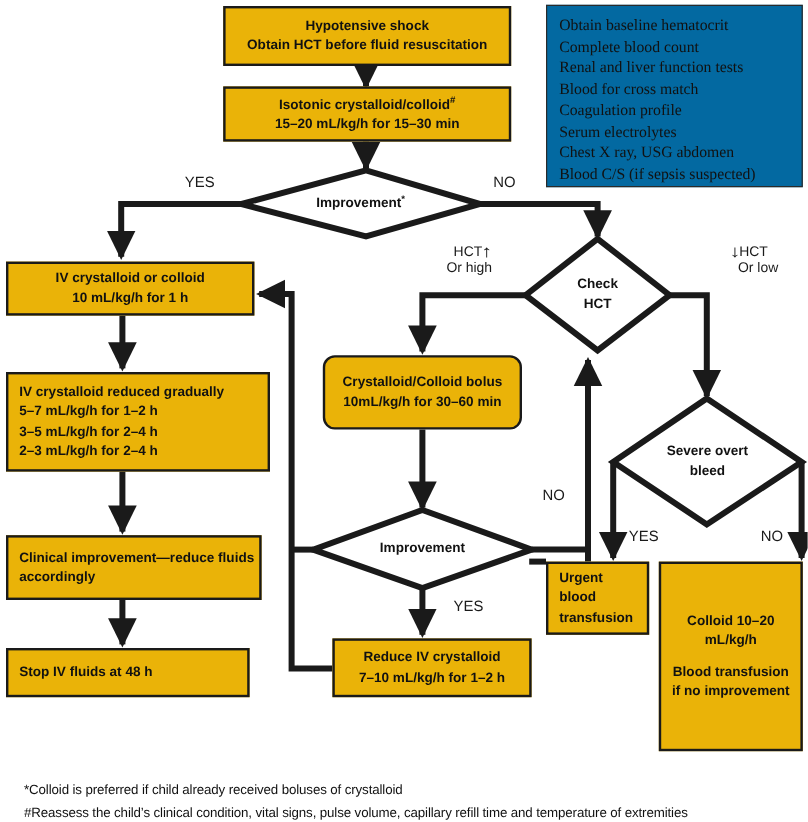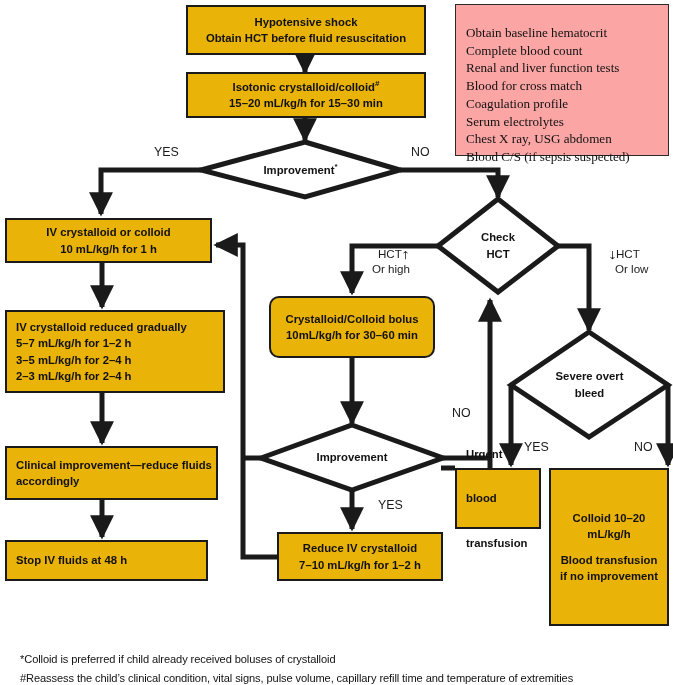--- a/index.html
+++ b/index.html
@@ -11,24 +11,24 @@
        font-weight:bold;font-size:11.3px;line-height:1.45;color:#111;}
   .box.ctr{align-items:center;text-align:center;}
   .box.lft{align-items:flex-start;text-align:left;padding-left:9px;}
   .box .ln{white-space:nowrap;}
   .gap{height:9px;}
   .diamond{position:absolute;display:flex;align-items:center;justify-content:center;
            text-align:center;font-weight:bold;font-size:11.3px;line-height:1.5;
            color:#111;pointer-events:none;}
   .lbl{position:absolute;font-size:12.4px;color:#1a1a1a;white-space:nowrap;
        font-weight:normal;}
-  .lbl.sm{font-size:11.6px;margin-top:45px;}
-  .infobox{position:absolute;border:1.4px solid #2a2a2a;background:#fca5a5;box-sizing:border-box;
+  .lbl.sm{font-size:11.6px;}
+  .infobox{position:absolute;border:1.4px solid #2a2a2a;background:#0369a1;box-sizing:border-box;
            font-family:"Liberation Serif", serif;font-size:13.1px;line-height:1.355;
-           color:#111;padding:19px 0 7px 10px;}
+           color:#111;padding:7px 0 7px 10px;}
   .infobox .ln{white-space:nowrap;}
   .foot{position:absolute;font-size:11.1px;color:#111;white-space:nowrap;
         font-weight:normal;letter-spacing:-0.1px;margin-top:24px;}
   .sup{font-size:8px;vertical-align:super;}
   .arrowglyph{font-weight:bold;display:inline-block;transform:scaleX(1.35);
               position:relative;}
 </style>
 </head>
 <body>
 
@@ -134,21 +134,21 @@
 <div class="box ctr" style="left:277px;top:532px;width:166px;height:49px;">
   <div class="ln">Reduce IV crystalloid</div>
   <div class="ln">7–10 mL/kg/h for 1–2 h</div>
 </div>
 
 <div class="diamond" style="left:511px;top:332px;width:157px;height:105px;flex-direction:column;">
   <span>Severe overt</span>
   <span>bleed</span>
 </div>
 
-<div class="box lft" style="left:455px;top:468px;width:86px;height:61px;gap:28px;">
+<div class="box lft" style="left:455px;top:468px;width:86px;height:61px;">
   <div class="ln">Urgent</div>
   <div class="ln">blood</div>
   <div class="ln">transfusion</div>
 </div>
 
 <div class="box ctr" style="left:549px;top:468px;width:120px;height:158px;">
   <div class="ln">Colloid 10–20</div>
   <div class="ln">mL/kg/h</div>
   <div class="gap"></div>
   <div class="ln">Blood transfusion</div>

